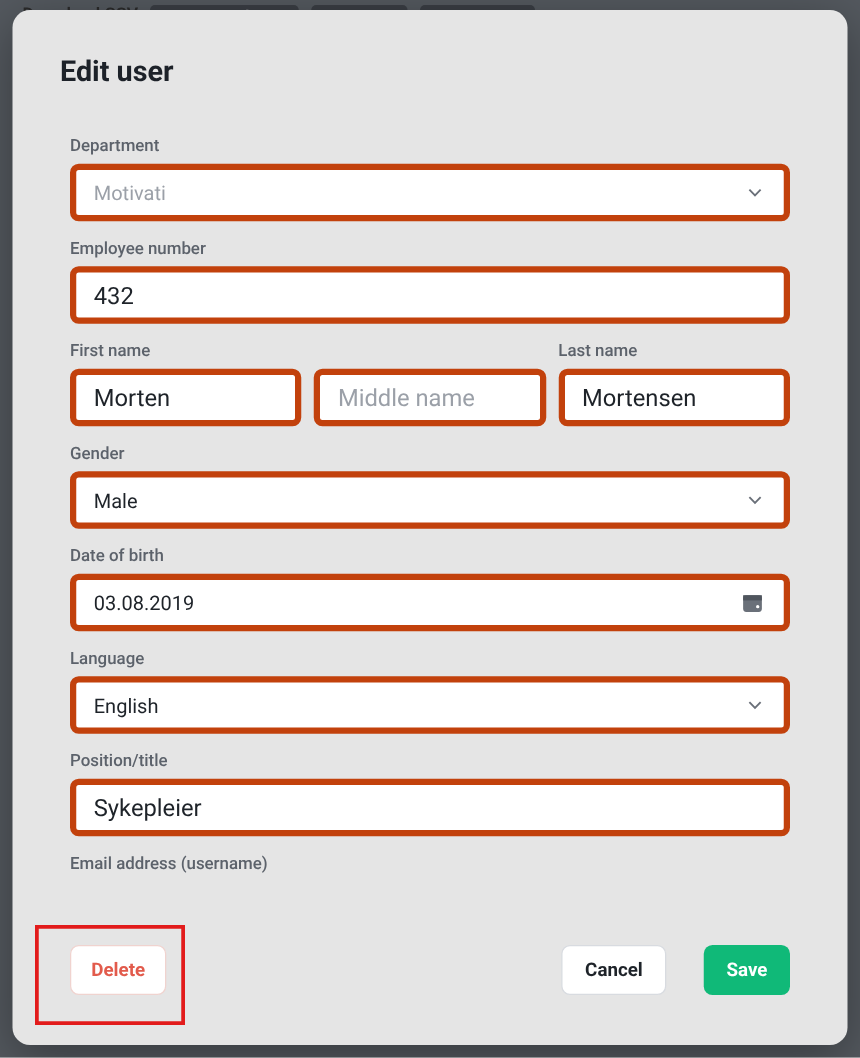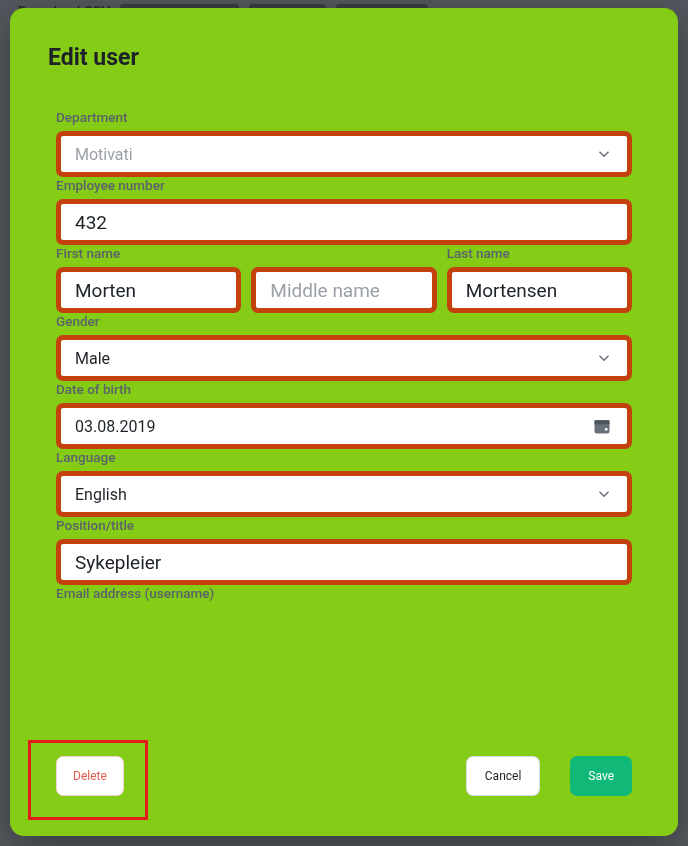--- a/index.html
+++ b/index.html
@@ -19,35 +19,35 @@
       gap: 10px;
       z-index: 0;
       color: #2b2b2b;
       font-weight: 600;
       font-size: 14px;
     }
     .bg-toolbar .dark { background:#3a3e44; color:#fff; padding:2px 10px; border-radius:4px; }
     .modal {
       position: absolute;
       top: 8px; left: 10px; right: 10px; bottom: 10px;
-      background: #84cc16;
+      background: #e5e5e5;
       border-radius: 14px;
       box-shadow: 0 10px 40px rgba(0,0,0,0.35);
       padding: 36px 38px 40px 38px;
       z-index: 1;
       display: flex;
       flex-direction: column;
     }
     .modal-title {
       font-size: 23px;
       font-weight: 700;
       color: #1d2229;
       margin-bottom: 38px;
     }
-    .form { flex: 1; display: flex; flex-direction: column; padding: 0 8px; }
+    .form { flex: 1; display: flex; flex-direction: column; gap: 14px; padding: 0 8px; }
     .field { display: flex; flex-direction: column; gap: 6px; }
     .label { font-size: 13.5px; color: #5c626b; font-weight: 500; }
     .control {
       height: 46px;
       border: 5px solid #c2410c;
       border-radius: 7px;
       padding: 0 14px;
       font-size: 16px;
       color: #1e2329;
       background: #fff;
@@ -73,22 +73,22 @@
       justify-content: space-between;
       align-items: center;
       margin-top: 28px;
       padding: 0 8px;
     }
     .footer-right { display: flex; gap: 30px; align-items: center; }
     .btn {
       height: 40px;
       padding: 0 18px;
       border-radius: 7px;
-      font-size: 12px;
-      font-weight: 400;
+      font-size: 15px;
+      font-weight: 700;
       border: none;
       cursor: pointer;
       display: inline-flex;
       align-items: center;
       justify-content: center;
       font-family: inherit;
     }
     .btn-delete {
       background: #fff;
       color: #e25b4c;

